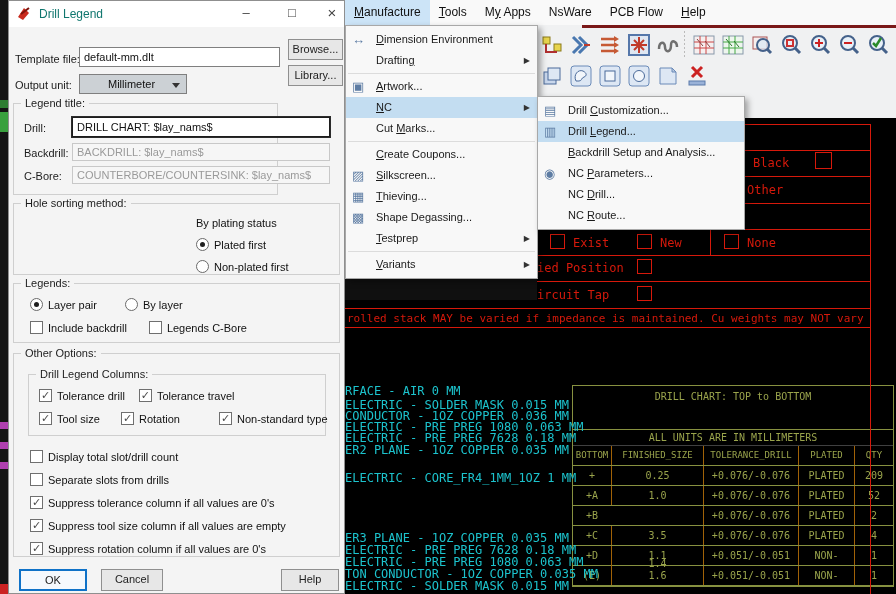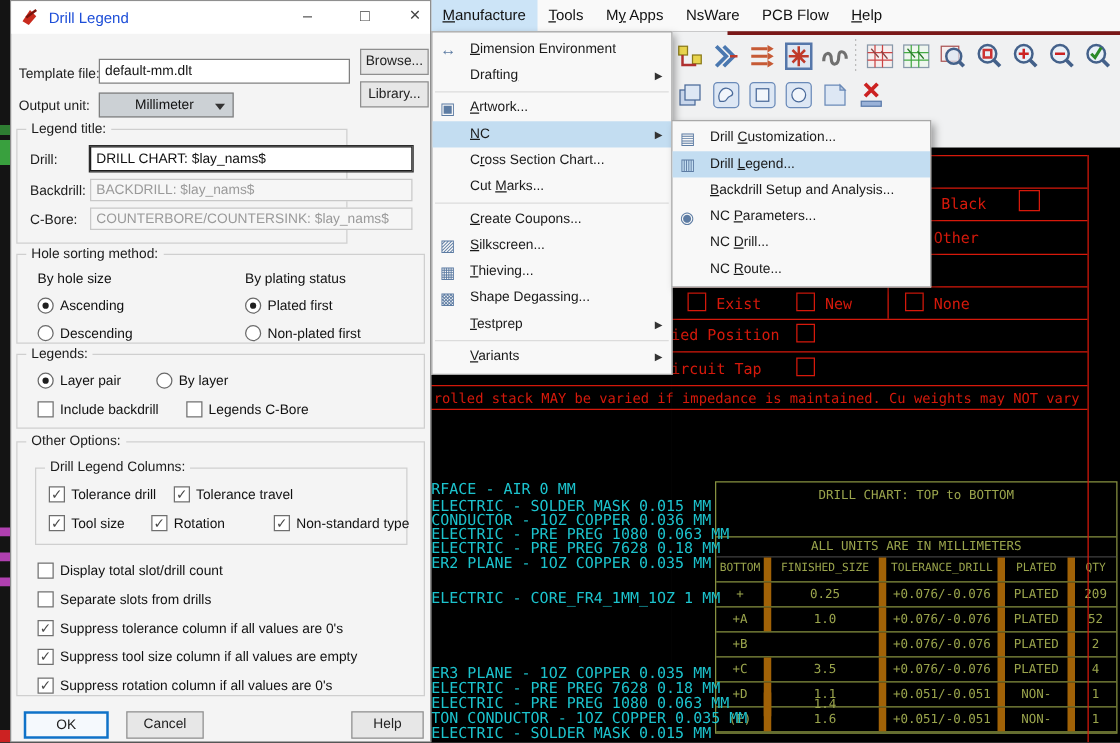--- a/index.html
+++ b/index.html
@@ -6,21 +6,21 @@
   #screen{position:relative;width:896px;height:594px;overflow:hidden;background:#101010;
           font-family:"Liberation Sans",sans-serif;-webkit-font-smoothing:antialiased;}
   
   #left-strip{position:absolute;left:0;top:0;width:8px;height:594px;background:#141414;z-index:2;}
   #left-strip .frag{position:absolute;left:0;width:8px;}
   
   #dialog{position:absolute;left:8px;top:0;width:337px;height:594px;background:#f4f4f4;
           border:1px solid #8f8f8f;box-sizing:border-box;z-index:40;font-size:11px;color:#111;}
   .titlebar{position:absolute;left:0;top:0;width:100%;height:26px;background:#ffffff;}
   .dlg-icon{position:absolute;left:7px;top:5px;width:16px;height:16px;}
-  .dlg-title{position:absolute;left:30px;top:6px;font-size:12px;color:#1d4ed8;}
+  .dlg-title{position:absolute;left:30px;top:6px;font-size:12px;color:#0f766e;}
   .tbtn{position:absolute;top:0;height:26px;line-height:24px;text-align:center;color:#444;font-size:13px;}
   .tbtn.min{left:222px;width:30px;}
   .tbtn.max{left:268px;width:30px;}
   .tbtn.close{left:310px;width:26px;font-size:15px;}
   .lbl{position:absolute;white-space:nowrap;color:#1c1c1c;}
   .tin{position:absolute;box-sizing:border-box;border:1px solid #7f7f7f;background:#fff;
        font-family:"Liberation Sans",sans-serif;font-size:11px;padding:2px 4px;color:#111;}
   .tin.focus{border:1px solid #1d1d1d;outline:1px solid #2b2b2b;}
   .tin.disabled{border:1px solid #c8c8c8;background:#f6f6f6;color:#9a9a9a;}
   .pbtn{position:absolute;box-sizing:border-box;border:1px solid #8f8f8f;background:#e7e7e7;
@@ -72,21 +72,21 @@
   .rtext.small{font-size:11px;letter-spacing:0;}
   .cyan{position:absolute;color:#1cc3cd;font-family:"DejaVu Sans Mono",monospace;font-size:12px;
         line-height:12px;white-space:nowrap;}
   #drill-chart{position:absolute;left:227px;top:385px;width:322px;box-sizing:border-box;
         border:1px solid #879140;color:#9aa44c;font-family:"DejaVu Sans Mono",monospace;font-size:10px;}
   .dc-title{height:44px;border-bottom:1px solid #879140;text-align:center;padding-top:5px;box-sizing:border-box;}
   .dc-units{height:15px;line-height:15px;border-bottom:1px solid #404040;text-align:center;}
   .dc-row{display:flex;height:19px;border-bottom:1px solid #879140;}
   .dc-row:last-child{border-bottom:1px solid #879140;}
   .dc-cell{box-sizing:border-box;height:19px;line-height:19px;text-align:center;overflow:hidden;}
-  .dc-cell + .dc-cell{border-left:6px solid #a16207;}
+  .dc-cell + .dc-cell{border-left:1px solid #a16207;}
   .dc-head .dc-cell{font-size:9px;letter-spacing:0;}
 </style>
 </head>
 <body>
 <div id="screen">
 
 <div id="canvas">
   <div class="blk" style="left:192px;top:118px;width:359px;height:476px;"></div>
   <div class="blk" style="left:0;top:300px;width:192px;height:294px;"></div>
   <div id="red-layer">
@@ -279,21 +279,20 @@
       <div class="mb-item">NsWare</div>
       <div class="mb-item">PCB Flow</div>
       <div class="mb-item"><u>H</u>elp</div>
     </div>
 <div id="mfg-menu" class="menu">
       <div class="menu-item"><span class="m-icon">↔</span><span><u>D</u>imension Environment</span></div>
       <div class="menu-item"><span class="m-icon"></span><span>Draftin<u>g</u></span><span class="m-arrow">▶</span></div>
       <div class="menu-sep"></div>
       <div class="menu-item"><span class="m-icon">▣</span><span><u>A</u>rtwork...</span></div>
       <div class="menu-item active"><span class="m-icon"></span><span><u>N</u>C</span><span class="m-arrow">▶</span></div>
-      <div class="menu-item"><span class="m-icon"></span><span>C<u>r</u>oss Section Chart...</span></div>
       <div class="menu-item"><span class="m-icon"></span><span>Cut <u>M</u>arks...</span></div>
       <div class="menu-sep"></div>
       <div class="menu-item"><span class="m-icon"></span><span><u>C</u>reate Coupons...</span></div>
       <div class="menu-item"><span class="m-icon">▨</span><span><u>S</u>ilkscreen...</span></div>
       <div class="menu-item"><span class="m-icon">▦</span><span><u>T</u>hieving...</span></div>
       <div class="menu-item"><span class="m-icon">▩</span><span>Shape Degassing...</span></div>
       <div class="menu-item"><span class="m-icon"></span><span><u>T</u>estprep</span><span class="m-arrow">▶</span></div>
       <div class="menu-sep"></div>
       <div class="menu-item"><span class="m-icon"></span><span><u>V</u>ariants</span><span class="m-arrow">▶</span></div>
     </div>
@@ -345,35 +344,20 @@
     <span class="lbl" style="left:10px;top:18px;">Drill:</span>
     <input class="tin focus" style="left: 58px; top: 13px; width: 258px; height: 20px;" value="DRILL CHART: $lay_nams$">
     <span class="lbl" style="left:10px;top:43px;">Backdrill:</span>
     <input class="tin disabled" style="left: 58px; top: 39px; width: 258px; height: 18px;" disabled="" value="BACKDRILL: $lay_nams$">
     <span class="lbl" style="left:10px;top:66px;">C-Bore:</span>
     <input class="tin disabled" style="left: 58px; top: 62px; width: 258px; height: 18px;" disabled="" value="COUNTERBORE/COUNTERSINK: $lay_nams$">
   </div>
 
   <div class="grp" style="left:4px;top:202px;width:327px;height:72px;">
     <span class="gl">Hole sorting method:</span>
-    <div class="abs vcol" style="left:16px;top:13px;">
-      <span>By hole size</span>
-      <div id="hs-col1" class="vcol">
-            <div class="ctl">
-              <span class="rad">
-                <span class="dot"></span>
-              </span>
-              <span>Ascending</span>
-            </div>
-            <div class="ctl">
-              <span class="rad"></span>
-              <span>Descending</span>
-            </div>
-          </div>
-    </div>
     <div class="abs vcol" style="left:182px;top:13px;">
       <span>By plating status</span>
       <div id="hs-col2" class="vcol">
             <div class="ctl">
               <span class="rad">
                 <span class="dot"></span>
               </span>
               <span>Plated first</span>
             </div>
             <div class="ctl">

